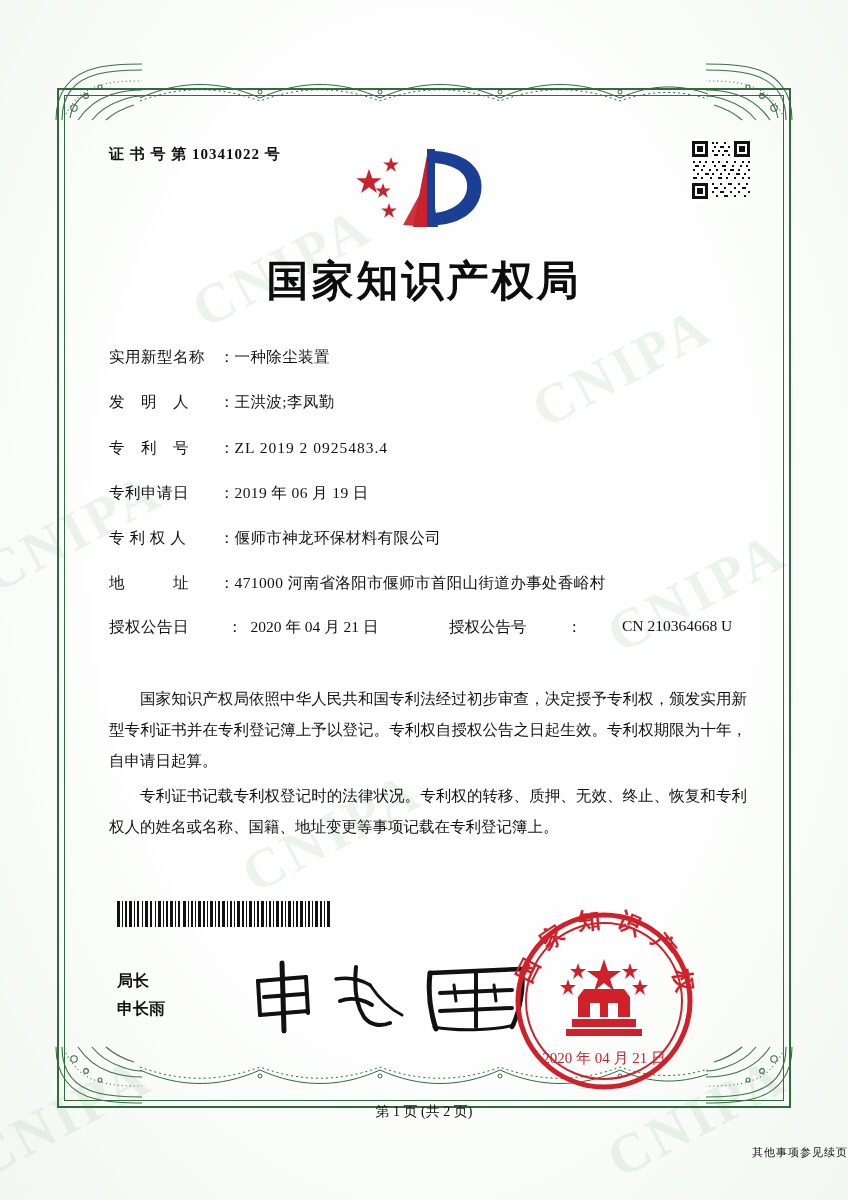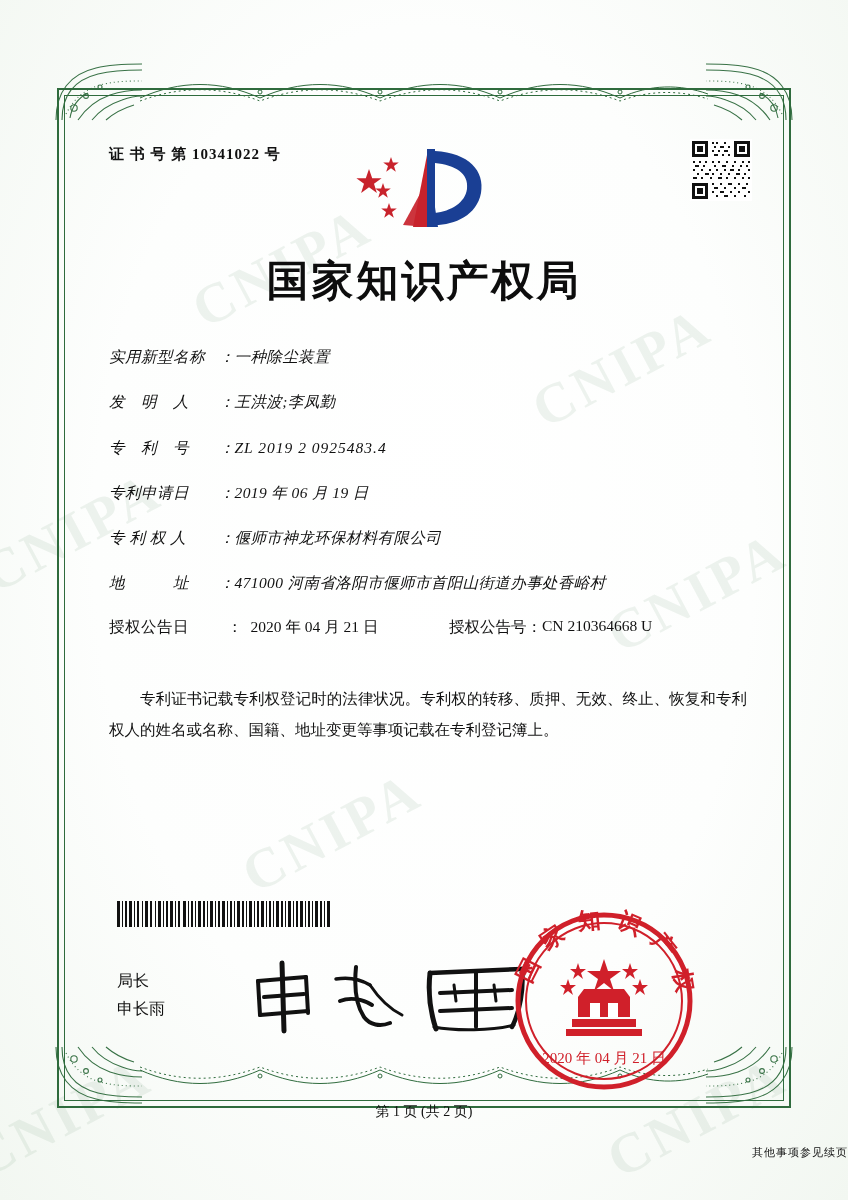--- a/index.html
+++ b/index.html
@@ -142,41 +142,40 @@
     top: 250px;
     width: 640px;
   }
   .field-row {
     display: flex;
     align-items: baseline;
     margin-bottom: 22px;
     font-size: 15.5px;
     line-height: 1.5;
     color: #111;
-    font-style: italic;
   }
   .f-label {
     width: 110px;
     flex: 0 0 110px;
     letter-spacing: 0.5px;
     white-space: pre;
   }
   .f-colon { flex: 0 0 10px; }
   .f-value { flex: 1 1 auto; letter-spacing: 0.4px; }
   .f-value.mono { font-family: "Liberation Serif", serif; letter-spacing: 1px; }
 
   .row-inline {
     display: flex;
     align-items: baseline;
     margin-bottom: 22px;
     font-size: 15.5px;
     color: #111;
   }
   .row-inline .seg1 { flex: 0 0 340px; display:flex;gap:8px; }
-  .row-inline .seg2 { display:flex; }
+  .row-inline .seg2 { display:flex;gap:40px; }
 
   .paragraphs {
     position: absolute;
     left: 45px;
     top: 588px;
     width: 638px;
     font-size: 15.5px;
     line-height: 2.0;
     text-align: justify;
     color: #111;
@@ -194,20 +193,21 @@
   .barcode svg { display:block; width:100%; height:100%; }
 
   
   .sig-labels {
     position: absolute;
     left: 53px;
     top: 872px;
     font-size: 16px;
     line-height: 1.75;
     color: #111;
+    font-weight: bold;
   }
   .sig-script {
     position: absolute;
     left: 180px;
     top: 862px;
     width: 300px;
     height: 80px;
     color: #111;
   }
   .sig-script svg { width:100%; height:100%; display:block; }
@@ -496,20 +496,21 @@
         <span class="seg2">
           <span>授权公告号</span>
           <span class="f-colon">：</span>
           <span class="mono">CN 210364668 U</span>
         </span>
       </div>
 
     </div>
 
     <div class="paragraphs">
+      <p>国家知识产权局依照中华人民共和国专利法经过初步审查，决定授予专利权，颁发实用新型专利证书并在专利登记簿上予以登记。专利权自授权公告之日起生效。专利权期限为十年，自申请日起算。</p>
       <p>专利证书记载专利权登记时的法律状况。专利权的转移、质押、无效、终止、恢复和专利权人的姓名或名称、国籍、地址变更等事项记载在专利登记簿上。</p>
     </div>
 
     <div class="barcode">
       <svg viewBox="0 0 215 26" shape-rendering="crispEdges">
         <g fill="#111">
           <rect x="0" y="0" width="3" height="26"></rect>
             <rect x="5" y="0" width="1" height="26"></rect>
           <rect x="8" y="0" width="2" height="26"></rect>
             <rect x="12" y="0" width="3" height="26"></rect>

